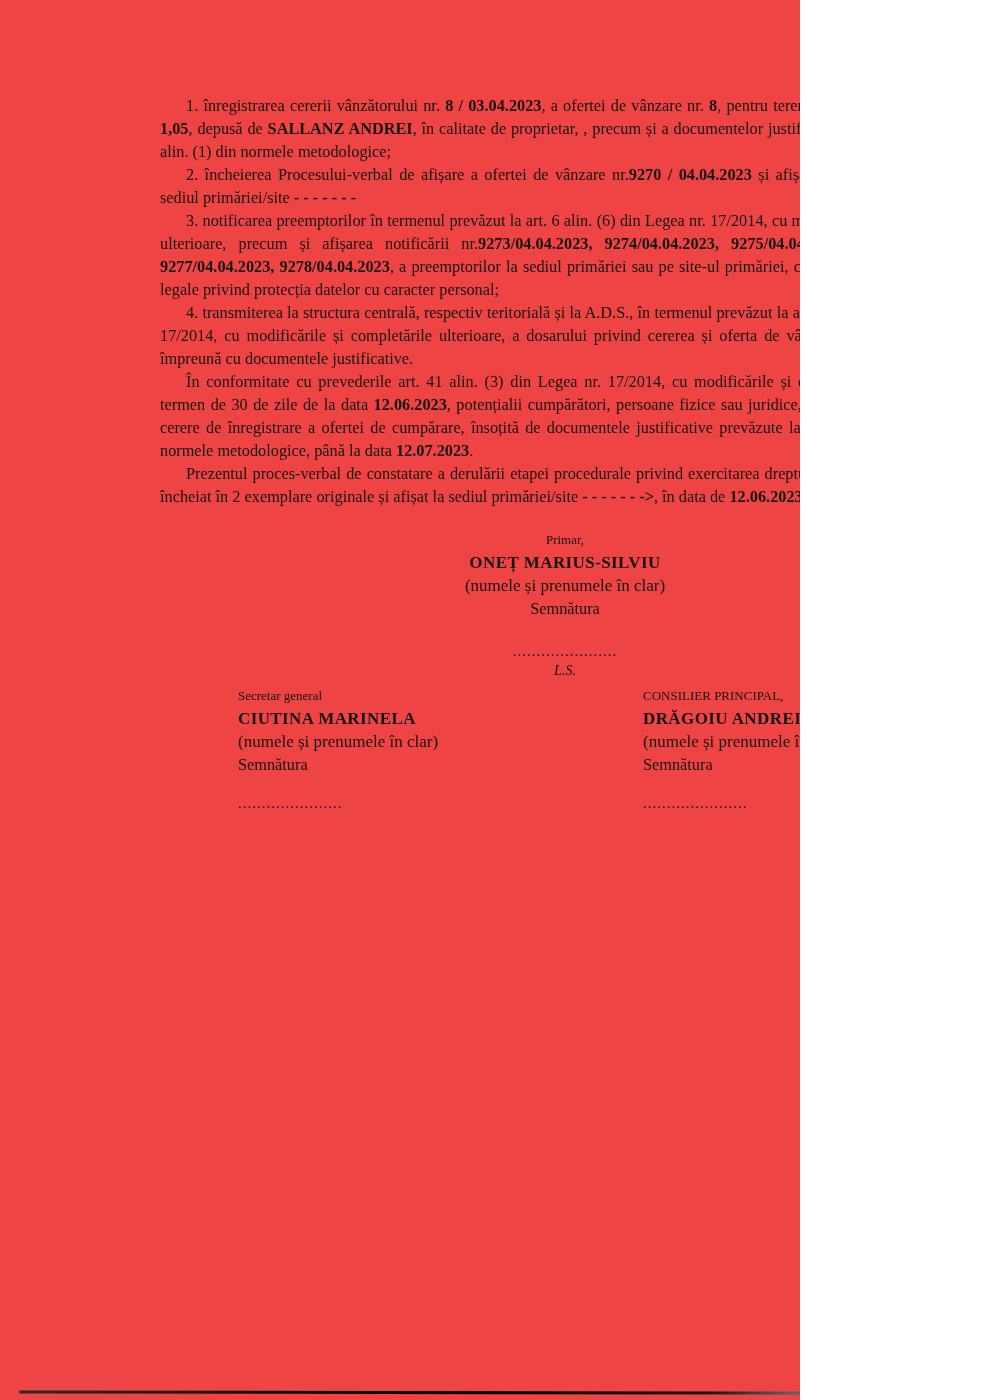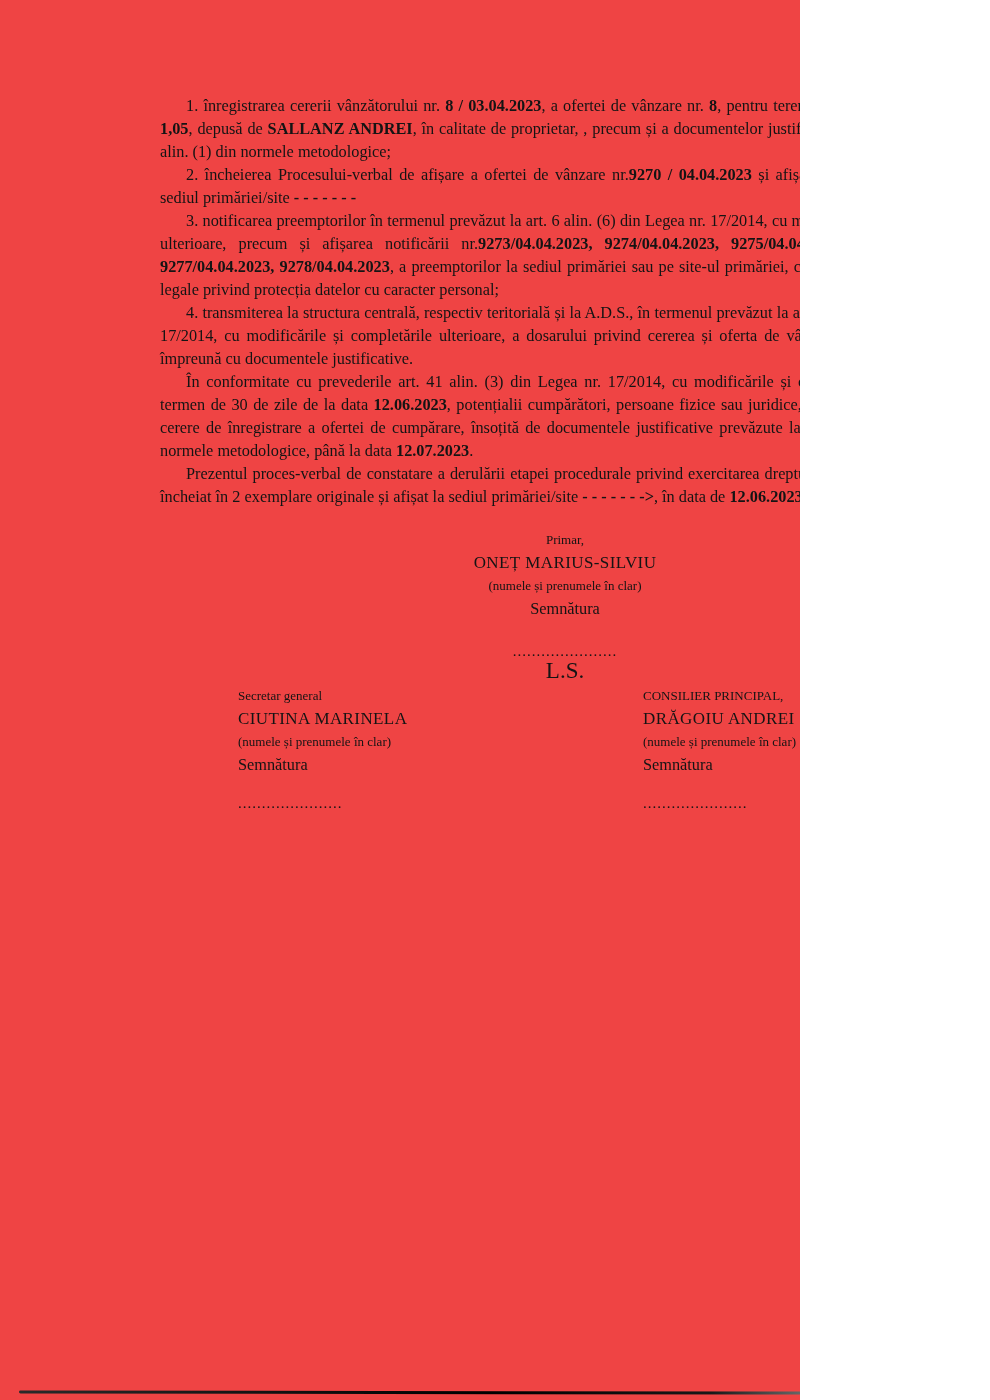--- a/index.html
+++ b/index.html
@@ -47,25 +47,25 @@
     width: 245px;
   }
   
   .sig-right {
     position: absolute;
     left: 643px;
     top: 684px;
     width: 245px;
   }
   .sig-role   { font-size: 13px; line-height: 23px; }
-  .sig-name   { font-size: 17px;   line-height: 24px; font-weight: 400; letter-spacing: 0.4px; }
-  .sig-note   { font-size: 13px;   line-height: 22px; }
+  .sig-name   { font-size: 17px;   line-height: 24px; font-weight: 700; letter-spacing: 0.4px; }
+  .sig-note   { font-size: 17px;   line-height: 22px; }
   .sig-label  { font-size: 16.3px; line-height: 23px; }
   .sig-dots   { font-size: 15px;   line-height: 14px; margin-top: 24px; letter-spacing: 1px; white-space: nowrap; }
-  .sig-ls     { font-size: 23px;   line-height: 22px; margin-top: 2px; }
+  .sig-ls     { font-size: 14px;   line-height: 22px; margin-top: 2px; font-style: italic; }
   .sig-left .sig-dots, .sig-right .sig-dots { margin-top: 20px; }
 
   
   .scan-artifact-line {
     position: absolute;
     left: 19px;
     top: 1391px;
     width: 786px;
     height: 3px;
     background: linear-gradient(90deg, #2a2a2a 0%, #101010 35%, #000000 60%, #181818 88%, #6a6a6a 100%);

